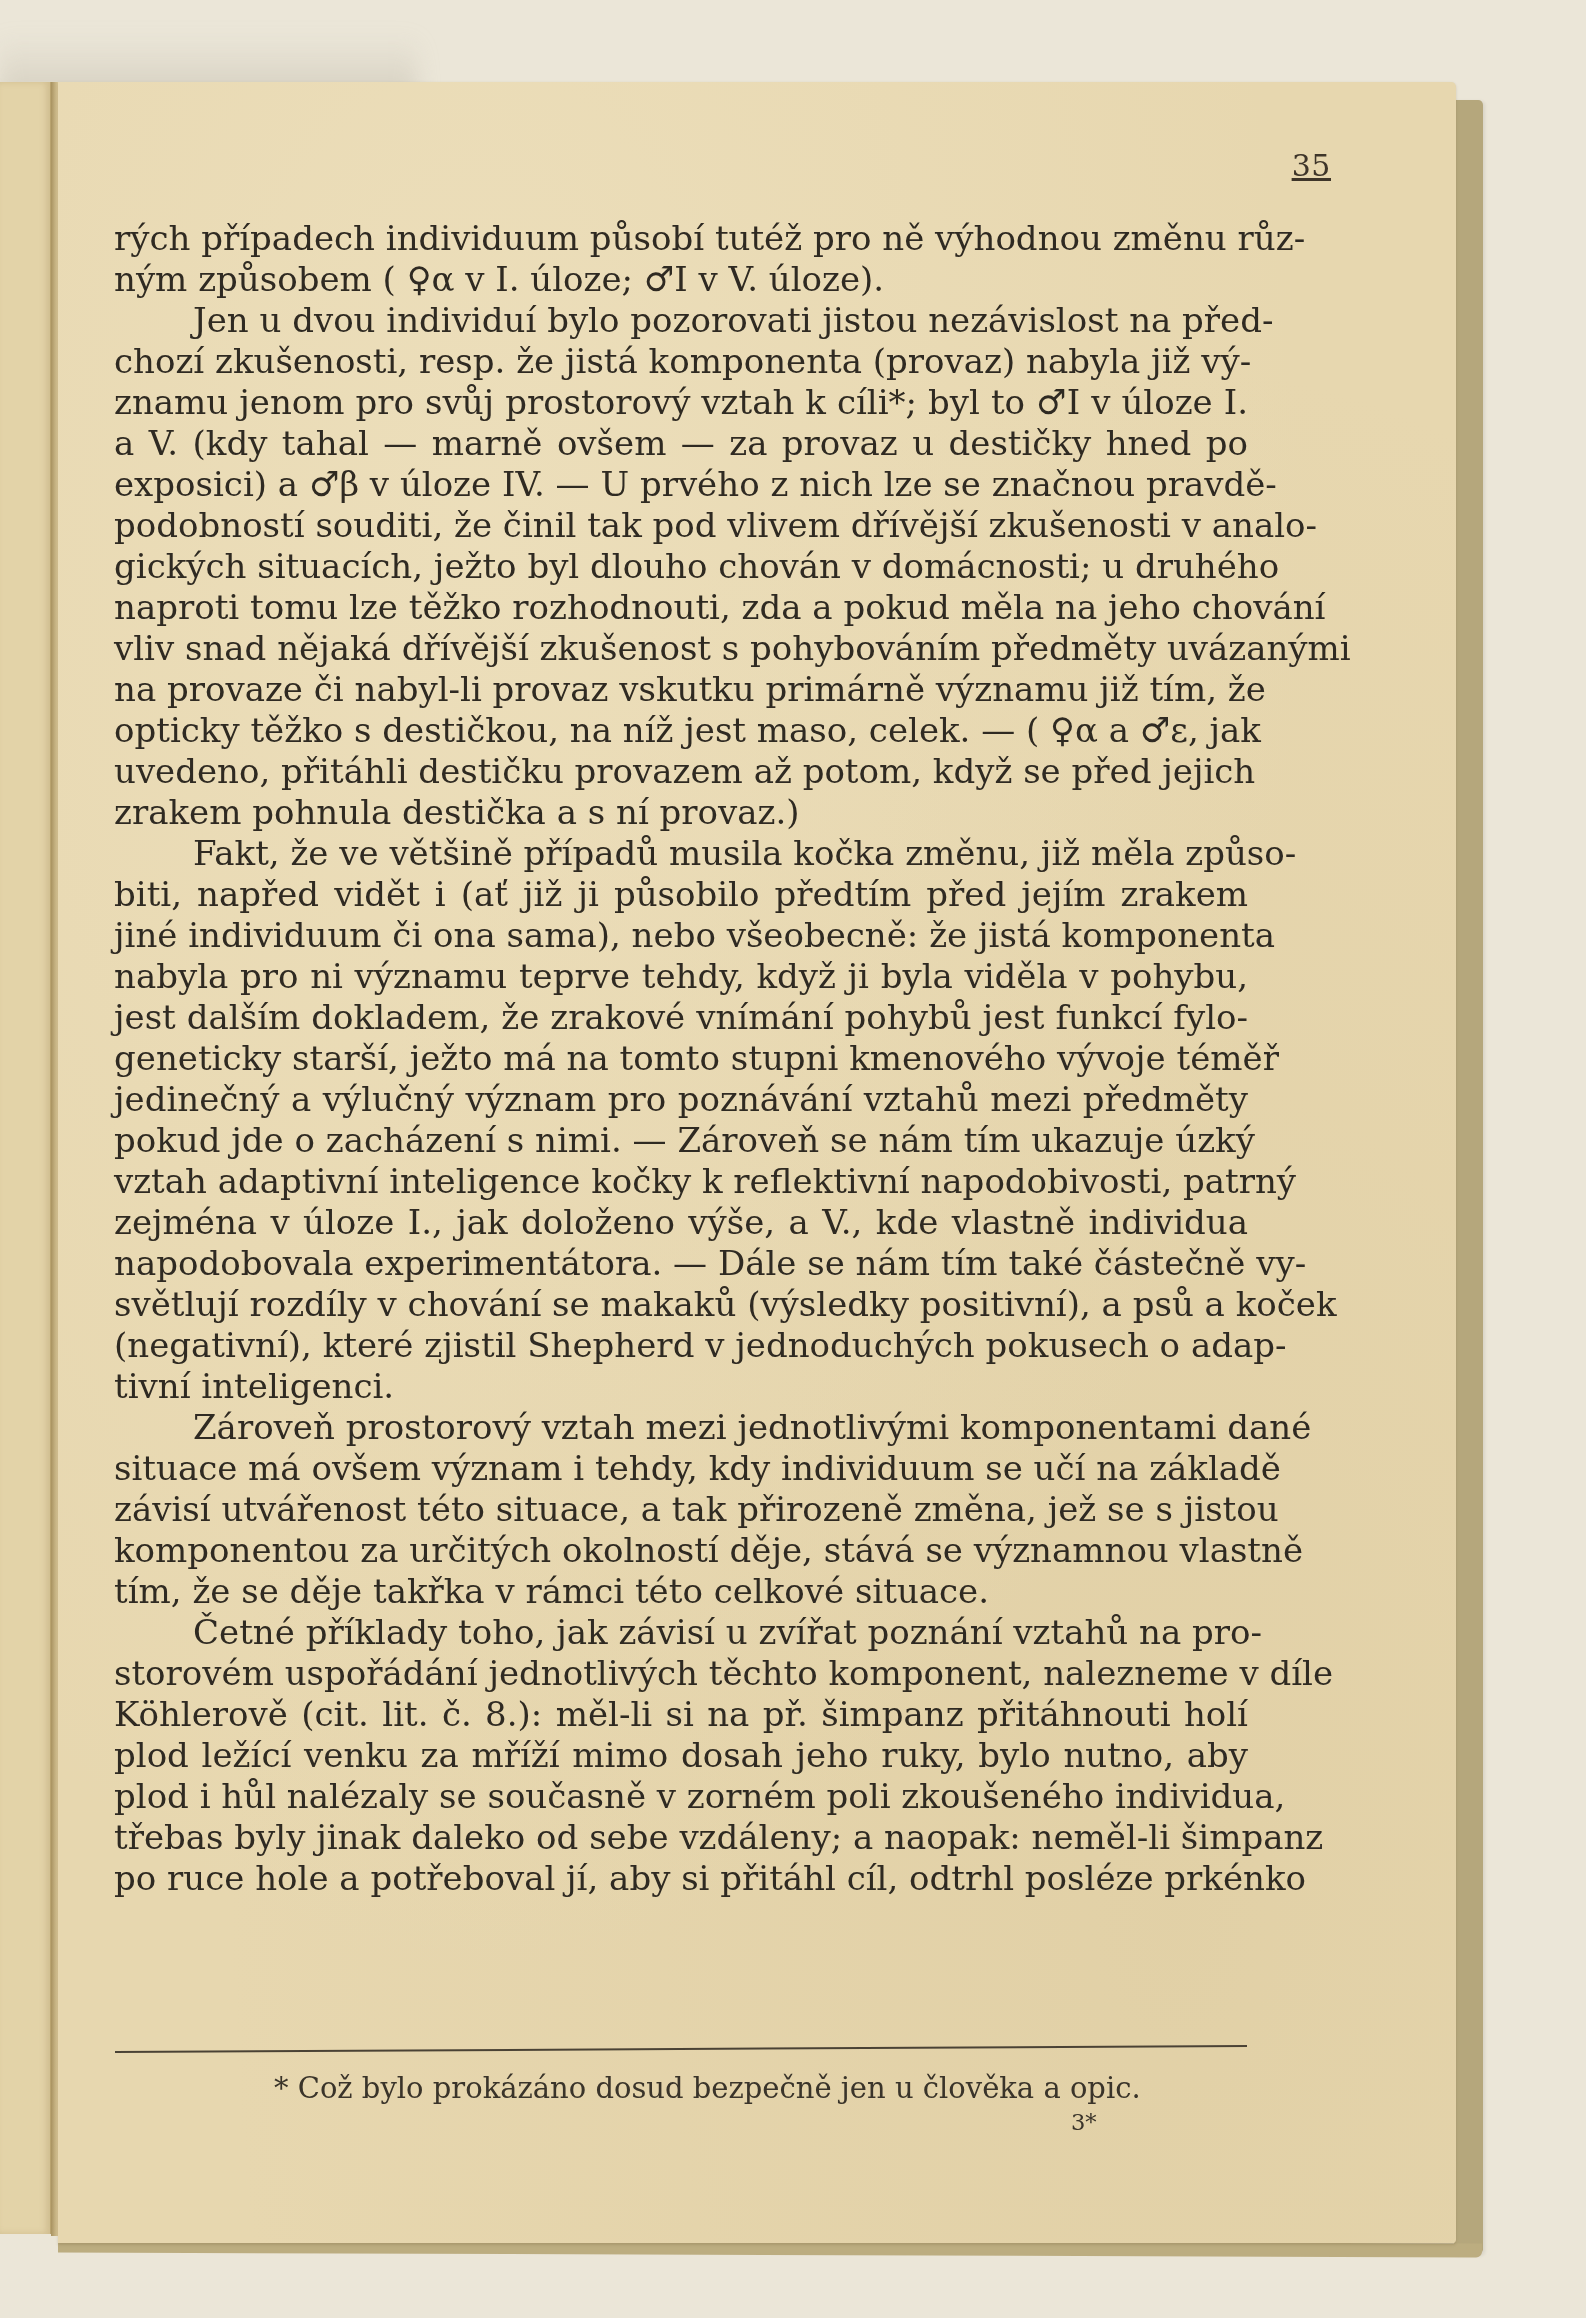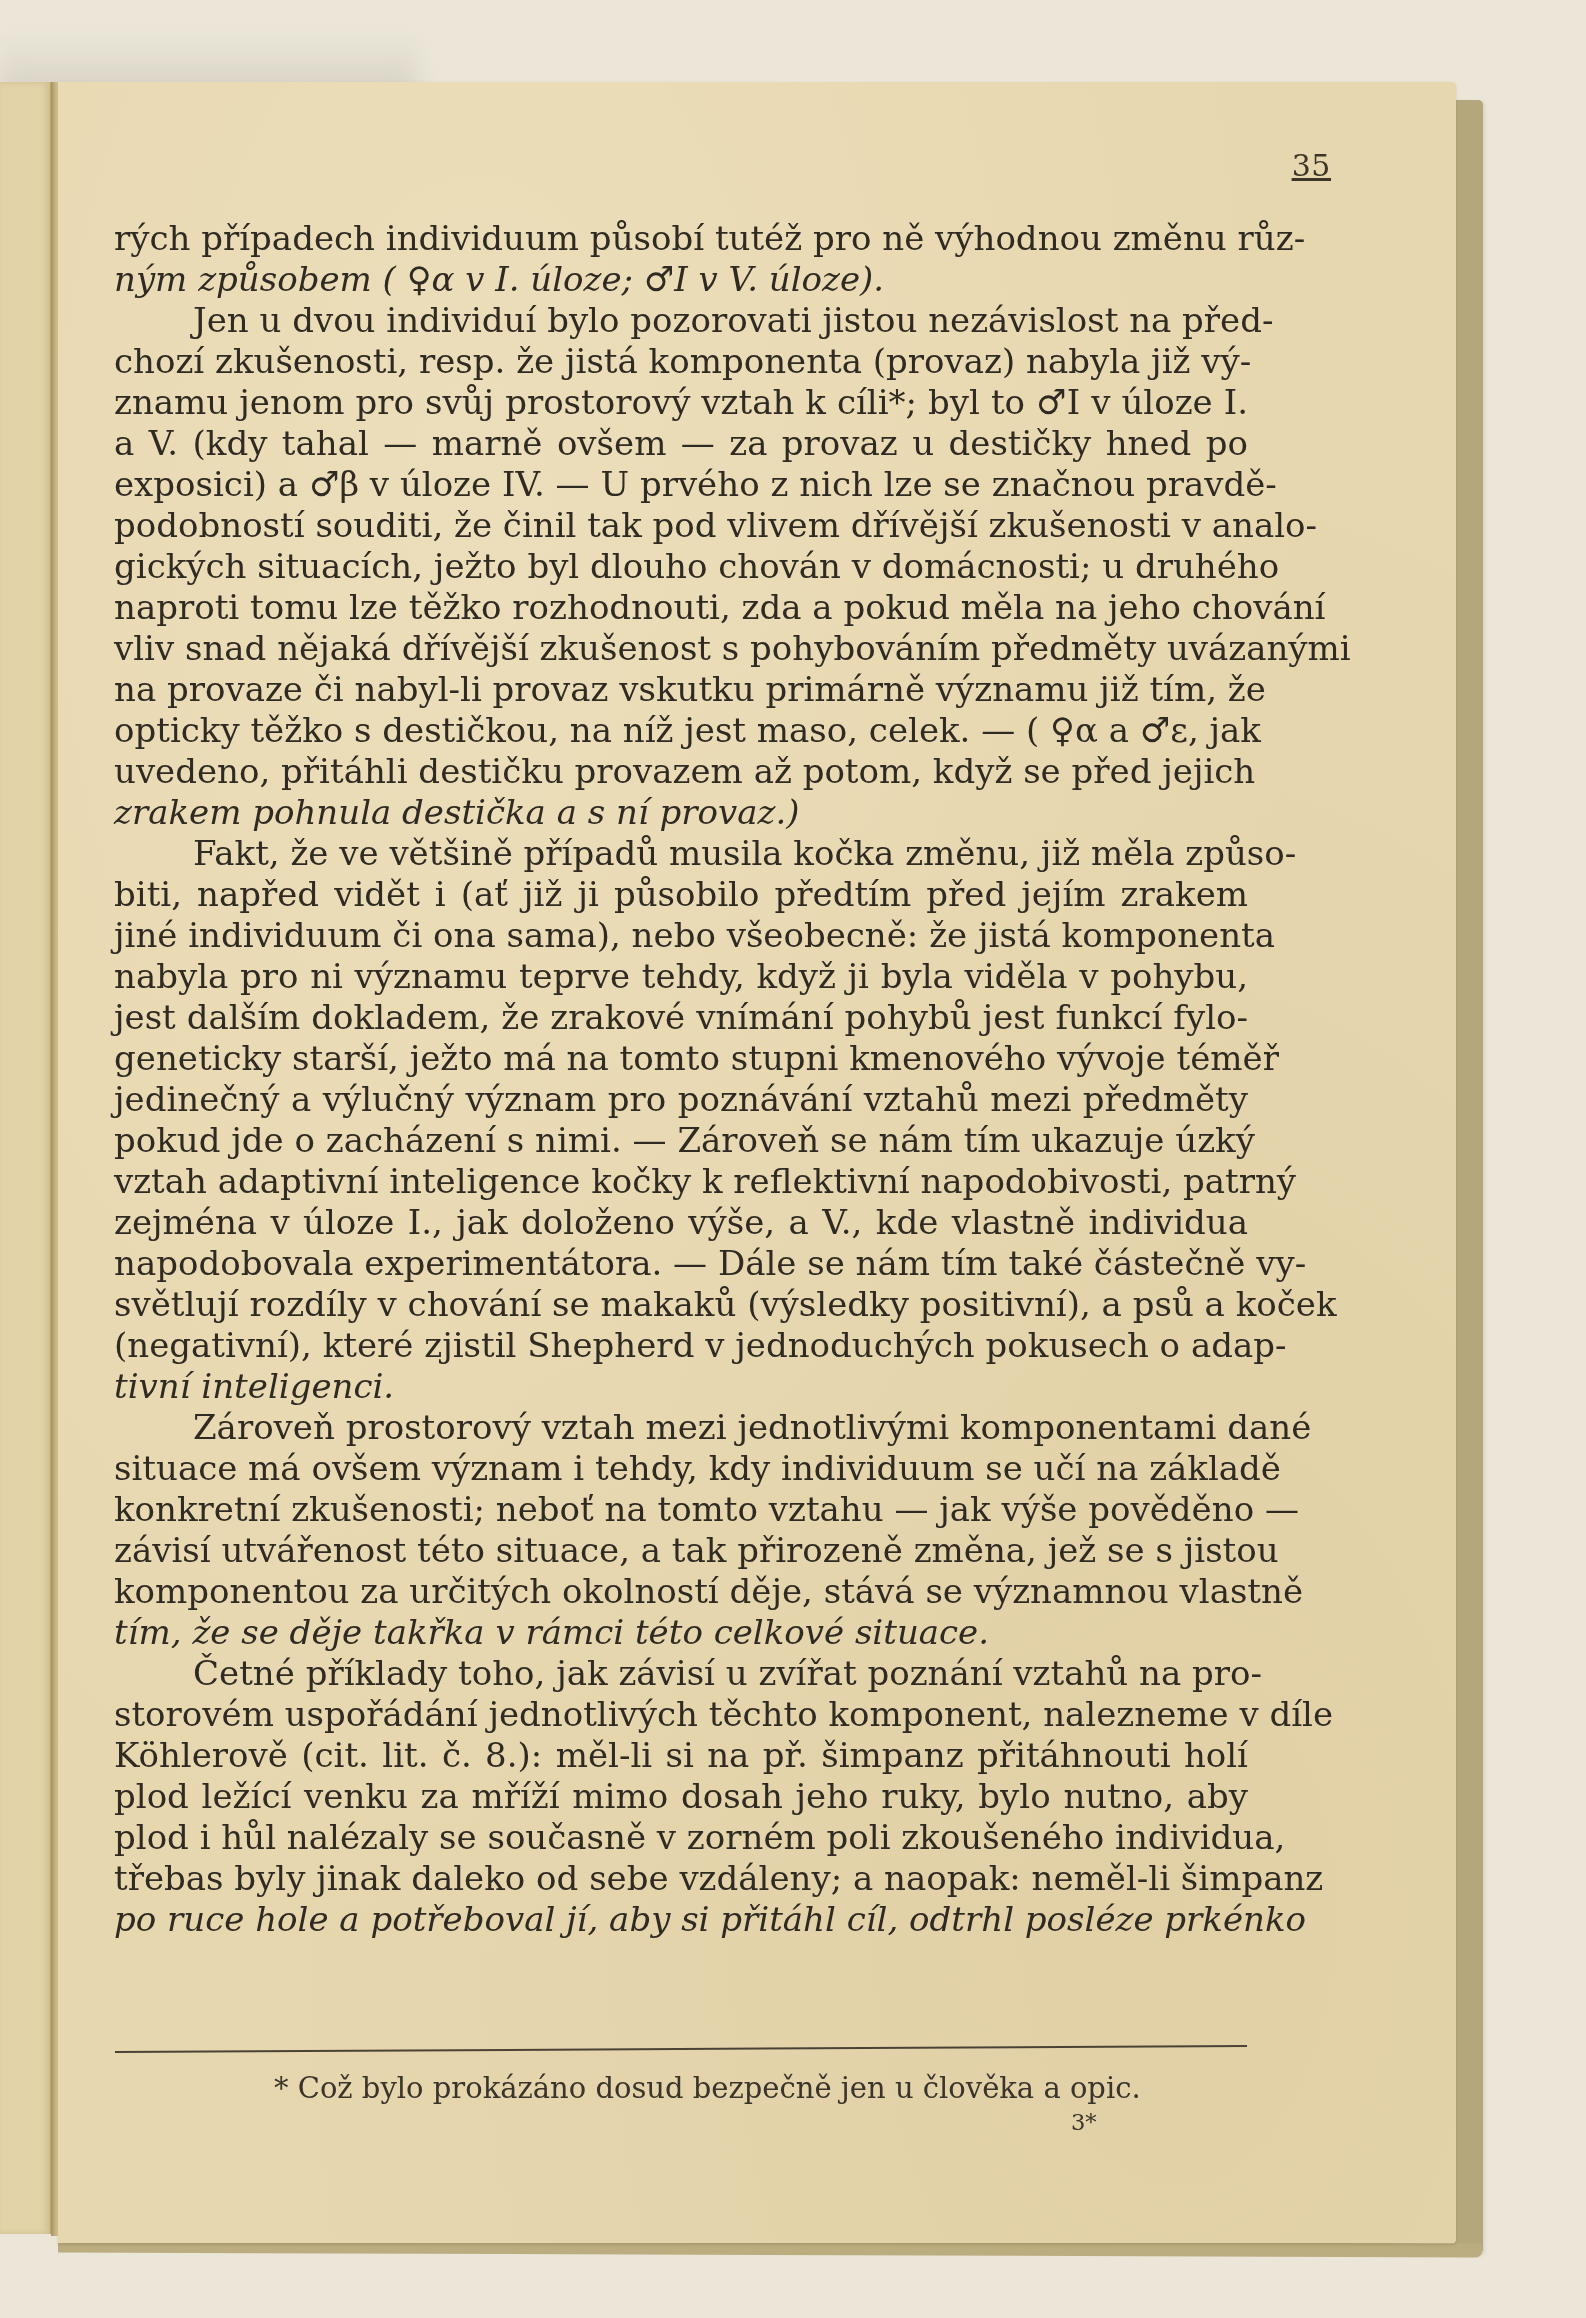--- a/index.html
+++ b/index.html
@@ -86,21 +86,20 @@
   .body-text .line {
     display: block;
     text-align: justify;
     text-align-last: justify;
     white-space: nowrap;
     overflow: visible;
     height: 41px;
   }
   .body-text .line.last {
     text-align-last: left;
-    font-style: italic;
   }
   .body-text .line.indent {
     padding-left: 79px;
   }
   .footnote-rule {
     position: absolute;
     left: 57px; top: 1966px;
     width: 1132px; height: 2.4px;
     background: #4a4235;
     transform: rotate(-0.3deg);
@@ -162,21 +161,20 @@
         <span class="line">vztah adaptivní inteligence kočky k reflektivní napodobivosti, patrný</span>
         <span class="line">zejména v úloze I., jak doloženo výše, a V., kde vlastně individua</span>
         <span class="line">napodobovala experimentátora. — Dále se nám tím také částečně vy-</span>
         <span class="line">světlují rozdíly v chování se makaků (výsledky positivní), a psů a koček</span>
         <span class="line">(negativní), které zjistil Shepherd v jednoduchých pokusech o adap-</span>
         <span class="line last">tivní inteligenci.</span>
       </div>
       <div>
         <span class="line indent">Zároveň prostorový vztah mezi jednotlivými komponentami dané</span>
         <span class="line">situace má ovšem význam i tehdy, kdy individuum se učí na základě</span>
-        <span class="line">konkretní zkušenosti; neboť na tomto vztahu — jak výše pověděno —</span>
         <span class="line">závisí utvářenost této situace, a tak přirozeně změna, jež se s jistou</span>
         <span class="line">komponentou za určitých okolností děje, stává se významnou vlastně</span>
         <span class="line last">tím, že se děje takřka v rámci této celkové situace.</span>
       </div>
       <div>
         <span class="line indent">Četné příklady toho, jak závisí u zvířat poznání vztahů na pro-</span>
         <span class="line">storovém uspořádání jednotlivých těchto komponent, nalezneme v díle</span>
         <span class="line">Köhlerově (cit. lit. č. 8.): měl-li si na př. šimpanz přitáhnouti holí</span>
         <span class="line">plod ležící venku za mříží mimo dosah jeho ruky, bylo nutno, aby</span>
         <span class="line">plod i hůl nalézaly se současně v zorném poli zkoušeného individua,</span>

